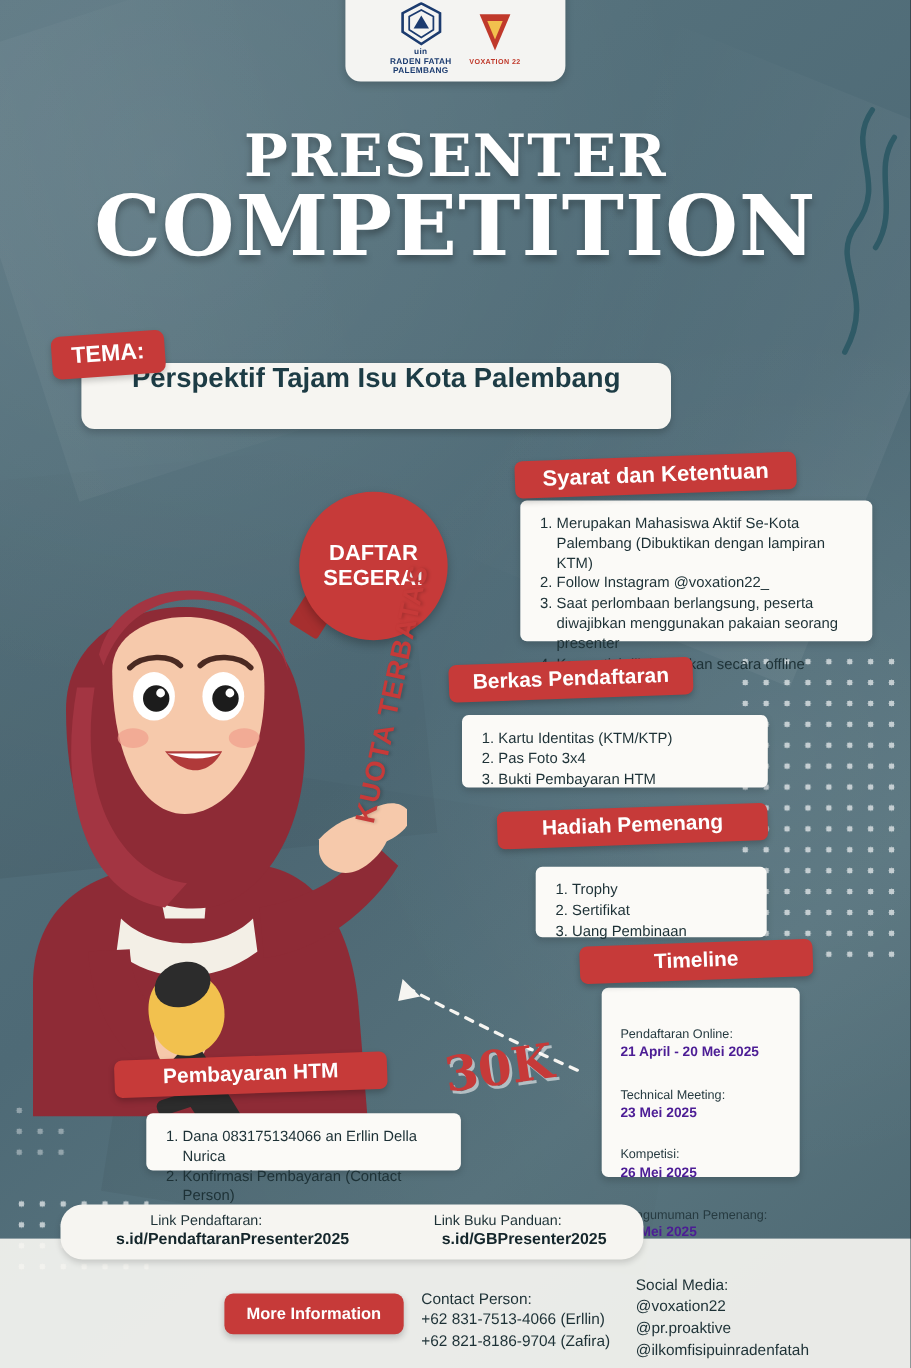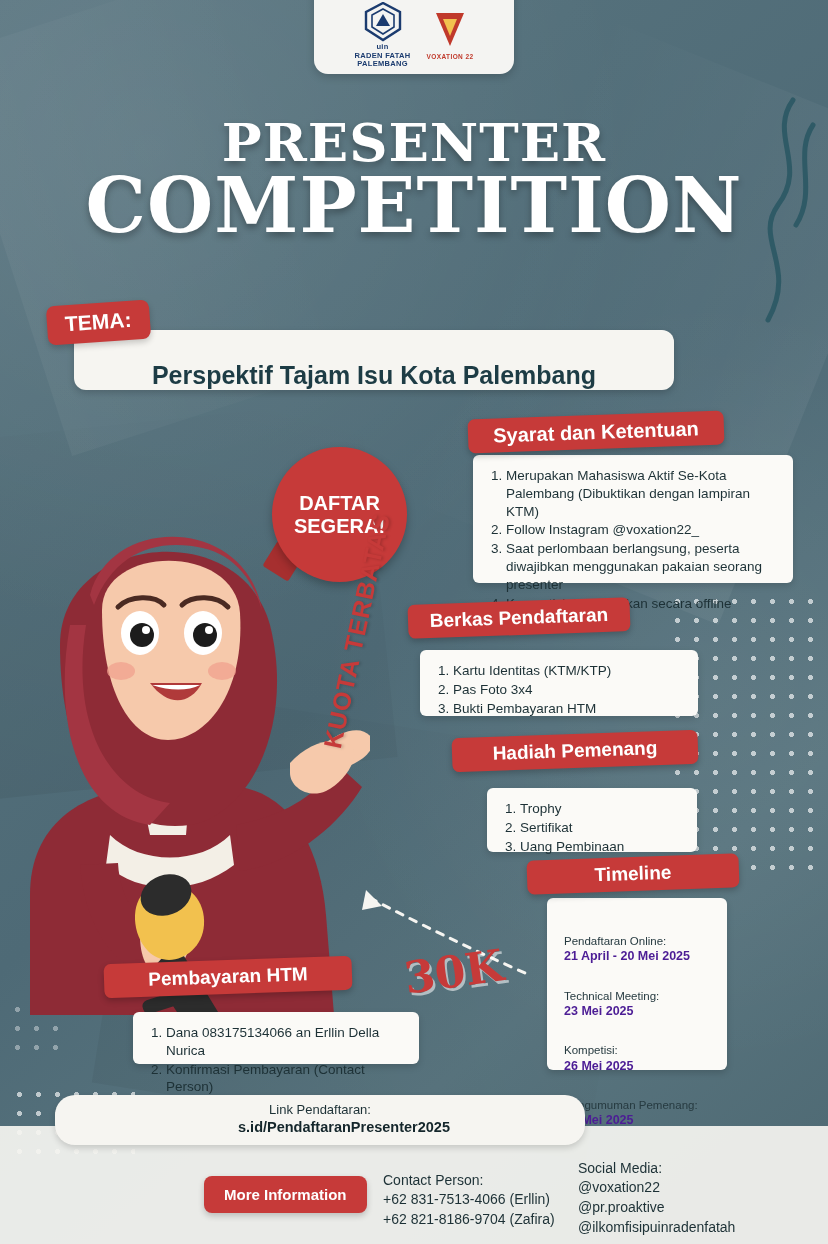--- a/index.html
+++ b/index.html
@@ -100,26 +100,26 @@
     padding: 7px 18px 8px 18px;
     border-radius: 8px;
     transform: rotate(-4deg);
     box-shadow: 0 3px 6px rgba(0,0,0,0.2);
     z-index: 5;
   }
   .tema-box {
     position: absolute;
     left: 74px;
     top: 330px;
-    width: 600px;
+    width: 536px;
     height: 60px;
     background: #f6f5f1;
     border-radius: 12px;
     display: flex;
-    align-items: flex-end;
+    align-items: flex-start;
     justify-content: center;
     box-shadow: 0 3px 7px rgba(0,0,0,0.18);
   }
   .tema-text {
     font-size: 25px;
     font-weight: 700;
     color: #1d3c45;
   }
 
   
@@ -458,20 +458,24 @@
       <li>Dana 083175134066 an Erllin Della Nurica</li>
       <li>Konfirmasi Pembayaran (Contact Person)</li>
     </ol>
   </div>
 
   <div class="links-bar">
     <div class="link-col">
       <div class="link-title">Link Pendaftaran:</div>
       <div class="link-value">s.id/PendaftaranPresenter2025</div>
     </div>
+    <div class="link-col">
+      <div class="link-title">Link Buku Panduan:</div>
+      <div class="link-value">s.id/GBPresenter2025</div>
+    </div>
   </div>
 
   <div class="footer-strip"></div>
   <div class="more-info">More Information</div>
 
   <div class="contact-block">
     <div class="cb-title">Contact Person:</div>
     <div class="cb-line">+62 831-7513-4066 (Erllin)</div>
     <div class="cb-line">+62 821-8186-9704 (Zafira)</div>
   </div>

